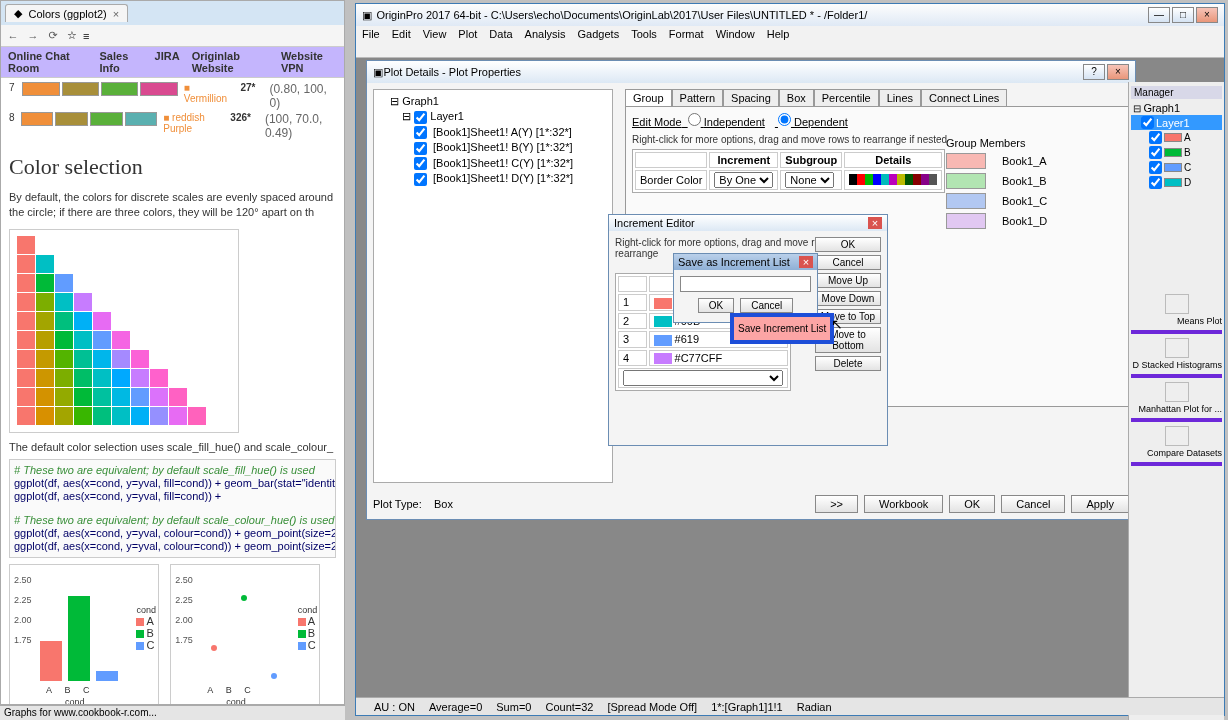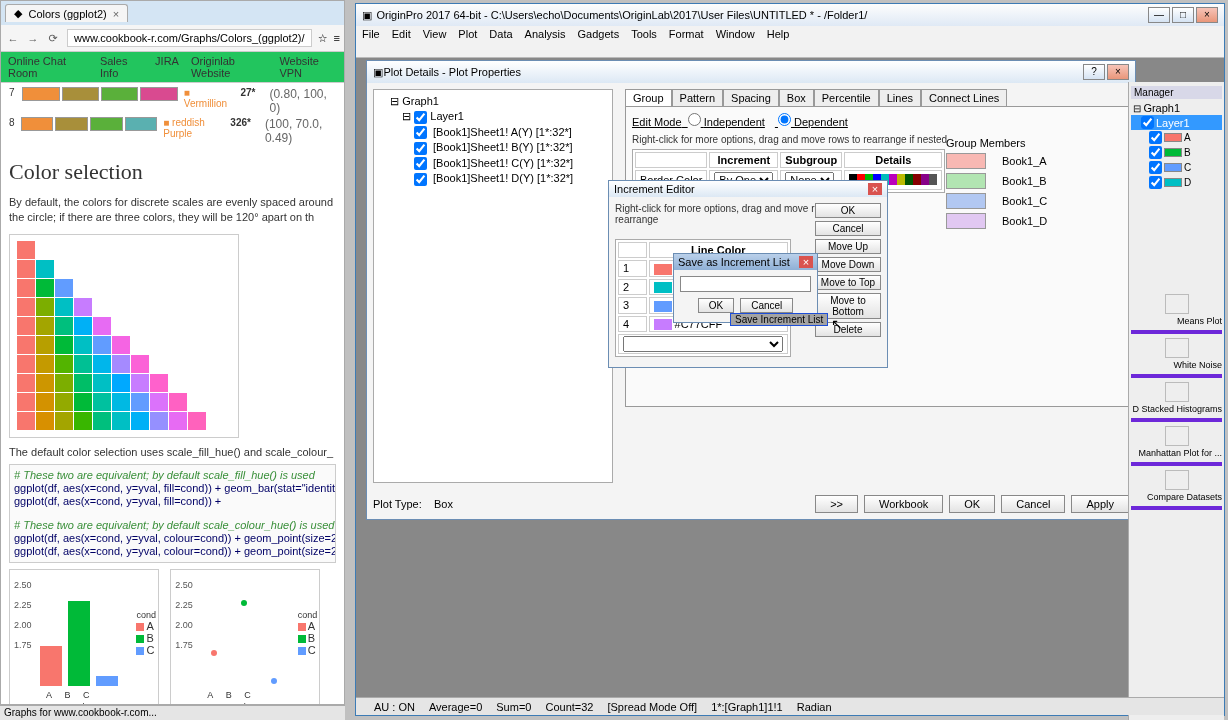--- a/index.html
+++ b/index.html
@@ -7,21 +7,21 @@
 
 
 .chrome { position: absolute; left: 0; top: 0; width: 345px; height: 705px; background: #fff; border: 1px solid #aaa; display: flex; flex-direction: column; }
 .chrome-tabs { background: #d4e5f4; height: 24px; display: flex; align-items: center; padding-left: 4px; }
 .chrome-tab { background: #f5f5f5; border: 1px solid #aaa; border-bottom: none; padding: 2px 8px; display: flex; align-items: center; gap: 6px; border-radius: 3px 3px 0 0; }
 .chrome-tab .x { color: #666; cursor: pointer; }
 .chrome-addr { background: #f5f5f5; padding: 4px; display: flex; align-items: center; gap: 6px; border-bottom: 1px solid #ccc; }
 .chrome-addr .nav { display: flex; gap: 4px; }
 .chrome-addr .nav span { width: 16px; text-align: center; color: #555; }
 .chrome-url { flex: 1; background: #fff; border: 1px solid #ccc; padding: 2px 6px; font-size: 11px; }
-.chrome-bookmarks { display: flex; gap: 6px; padding: 2px 4px; background: #22c55e; border-bottom: 1px solid #ccc; font-size: 10px; }
+.chrome-bookmarks { display: flex; gap: 6px; padding: 2px 4px; background: #c4b5fd; border-bottom: 1px solid #ccc; font-size: 10px; font-weight: bold; }
 .chrome-bookmarks span { color: #333; padding: 1px 3px; cursor: pointer; }
 .chrome-body { flex: 1; overflow: hidden; padding: 4px 8px; font-size: 12px; color: #333; }
 .color-swatch-row { display: flex; gap: 2px; margin-bottom: 2px; }
 .swatch { width: 40px; height: 14px; border: 1px solid #999; }
 .swatch-label { font-size: 10px; margin-left: 4px;}
 .swatch-num { font-size: 10px; margin-left:6px; font-weight:bold; }
 .swatch-coords { font-size: 12px; color:#666; margin-left:12px;}
 h2.section { font-family: Georgia, serif; font-size: 22px; font-weight: normal; margin: 14px 0 10px; }
 .pyramid { margin: 8px 0; border:1px solid #ccc; padding:6px; width:230px;}
 .prow { display: flex; }
@@ -74,40 +74,40 @@
 .palette span{width:8px;height:11px;display:inline-block;}
 .members { position:absolute; right:12px; top:30px; width:170px;}
 .members .mtitle{font-size:11px; margin-bottom:4px;}
 .memrow{display:flex; align-items:center; gap:16px; margin-bottom:4px;}
 .memrow .clr{width:40px;height:16px;border:1px solid #999;}
 .pd-bottom { padding:6px; display:flex; gap:6px; align-items:center;}
 .pd-bottom .ptype{margin-right:auto; font-size:11px;}
 .btn { padding:2px 14px; border:1px solid #888; background:linear-gradient(#fff,#e3e3e3); cursor:pointer; font-size:11px;}
 
 
-.inceditor { position:absolute; left:252px; top:122px; width:280px; height:188px; background:#f4f4f4; border:1px solid #6b8db3;}
+.inceditor { position:absolute; left:252px; top:156px; width:280px; height:232px; background:#f4f4f4; border:1px solid #6b8db3;}
 .ie-title{background:linear-gradient(#fff,#dce8f4); padding:2px 5px; display:flex;}
 .ie-title .t{flex:1;}
 .ie-body{padding:6px; position:relative; height:162px;}
 .ie-tbl{border:1px solid #aaa; background:#fff; font-size:10px; margin-top:14px;}
 .ie-tbl th,.ie-tbl td{border:1px solid #ccc; padding:1px 4px;}
 .ie-tbl .cs{width:18px;height:11px;display:inline-block;vertical-align:middle;margin-right:3px;}
 .ie-btns{position:absolute; right:6px; top:6px; display:flex; flex-direction:column; gap:3px;}
 .ie-btns .btn{width:66px; padding:1px 2px; font-size:10px;}
 
 
 .saveinc { position:absolute; left:317px; top:195px; width:145px; height:70px; background:#f4f4f4; border:1px solid #6b8db3; z-index:50;}
 .si-title{background:linear-gradient(#bad0ea,#8fb0d6); padding:2px 4px; display:flex; font-size:10px;}
 .si-title .t{flex:1;}
 .si-title .x{width:14px;height:12px;background:#d9534f;color:#fff;text-align:center;line-height:12px;cursor:pointer;}
 .si-body{padding:6px;}
 .si-body input{width:100%; border:1px solid #888; padding:1px;}
 .si-btns{display:flex; gap:6px; justify-content:center; margin-top:6px;}
 .si-btns .btn{padding:1px 10px; font-size:10px;}
-.tooltip{position:absolute; left:374px; top:255px; background:#a3a3a3; border:1px solid #1d4ed8; padding:0 4px; font-size:10px; z-index:60;}
+.tooltip{position:absolute; left:374px; top:255px; background:#fca5a5; border:4px solid #1d4ed8; padding:6px 4px; font-size:10px; z-index:60;}
 
 
 .rpanel { position:absolute; right:0; top:24px; width:96px; height:660px; background:#eee; border-left:1px solid #aaa; padding:4px 2px; overflow:hidden;}
 .rpanel .hdr{font-size:10px; background:#d8d8e8; padding:1px 3px; margin-bottom:2px;}
 .rpanel .treeitem{font-size:10px; padding:1px 2px; display:flex; align-items:center; gap:2px;}
 .rpanel .treeitem .sw{width:18px;height:9px;border:1px solid #888;display:inline-block;}
 .rpanel .toolitem{text-align:right; padding:4px 0; font-size:9px; border-bottom:4px solid #6d28d9; cursor:pointer;}
 .rpanel .toolitem .ico{width:24px;height:20px;border:1px solid #bbb;margin:0 auto 2px;display:block;}
 
 .statusbar { position:absolute; bottom:0; left:0; right:0; height:18px; background:#e5e5e5; border-top:1px solid #aaa; display:flex; font-size:10px; align-items:center; padding:0 4px; gap:14px;}
@@ -125,21 +125,20 @@
       <span>Colors (ggplot2)</span>
       <span class="x">×</span>
     </div>
   </div>
   <div class="chrome-addr">
     <div class="nav">
       <span>←</span>
       <span>→</span>
       <span>⟳</span>
     </div>
-    <div class="chrome-url">www.cookbook-r.com/Graphs/Colors_(ggplot2)/</div>
     <span>☆</span>
     <span>≡</span>
   </div>
   <div class="chrome-bookmarks">
     <span>Online Chat Room</span>
     <span>Sales Info</span>
     <span>JIRA</span>
     <span>Originlab Website</span>
     <span>Website VPN</span>
   </div>
@@ -491,21 +490,20 @@
         </div>
       <div id="mgritems">
           <div class="treeitem" style="padding-left: 18px;"><input type="checkbox" checked="" style=""><span class="sw" style="background:#F8766D"></span> A</div>
           <div class="treeitem" style="padding-left: 18px;"><input type="checkbox" checked="" style=""><span class="sw" style="background:#00BA38"></span> B</div>
           <div class="treeitem" style="padding-left: 18px;"><input type="checkbox" checked="" style=""><span class="sw" style="background:#619CFF"></span> C</div>
           <div class="treeitem" style="padding-left: 18px;"><input type="checkbox" checked="" style=""><span class="sw" style="background:#00BFC4"></span> D</div>
         </div>
       <div style="height:100px"></div>
       <div id="toolitems">
           <div class="toolitem"><span class="ico"></span>Means Plot</div>
-          <div class="toolitem"><span class="ico"></span>White Noise</div>
           <div class="toolitem"><span class="ico"></span>D Stacked Histograms</div>
           <div class="toolitem"><span class="ico"></span>Manhattan Plot for ...</div>
           <div class="toolitem"><span class="ico"></span>Compare Datasets</div>
         </div>
     </div>
   </div>
 
   <div class="statusbar" id="ostatus">
       <span></span>
       <span>AU : ON</span>

